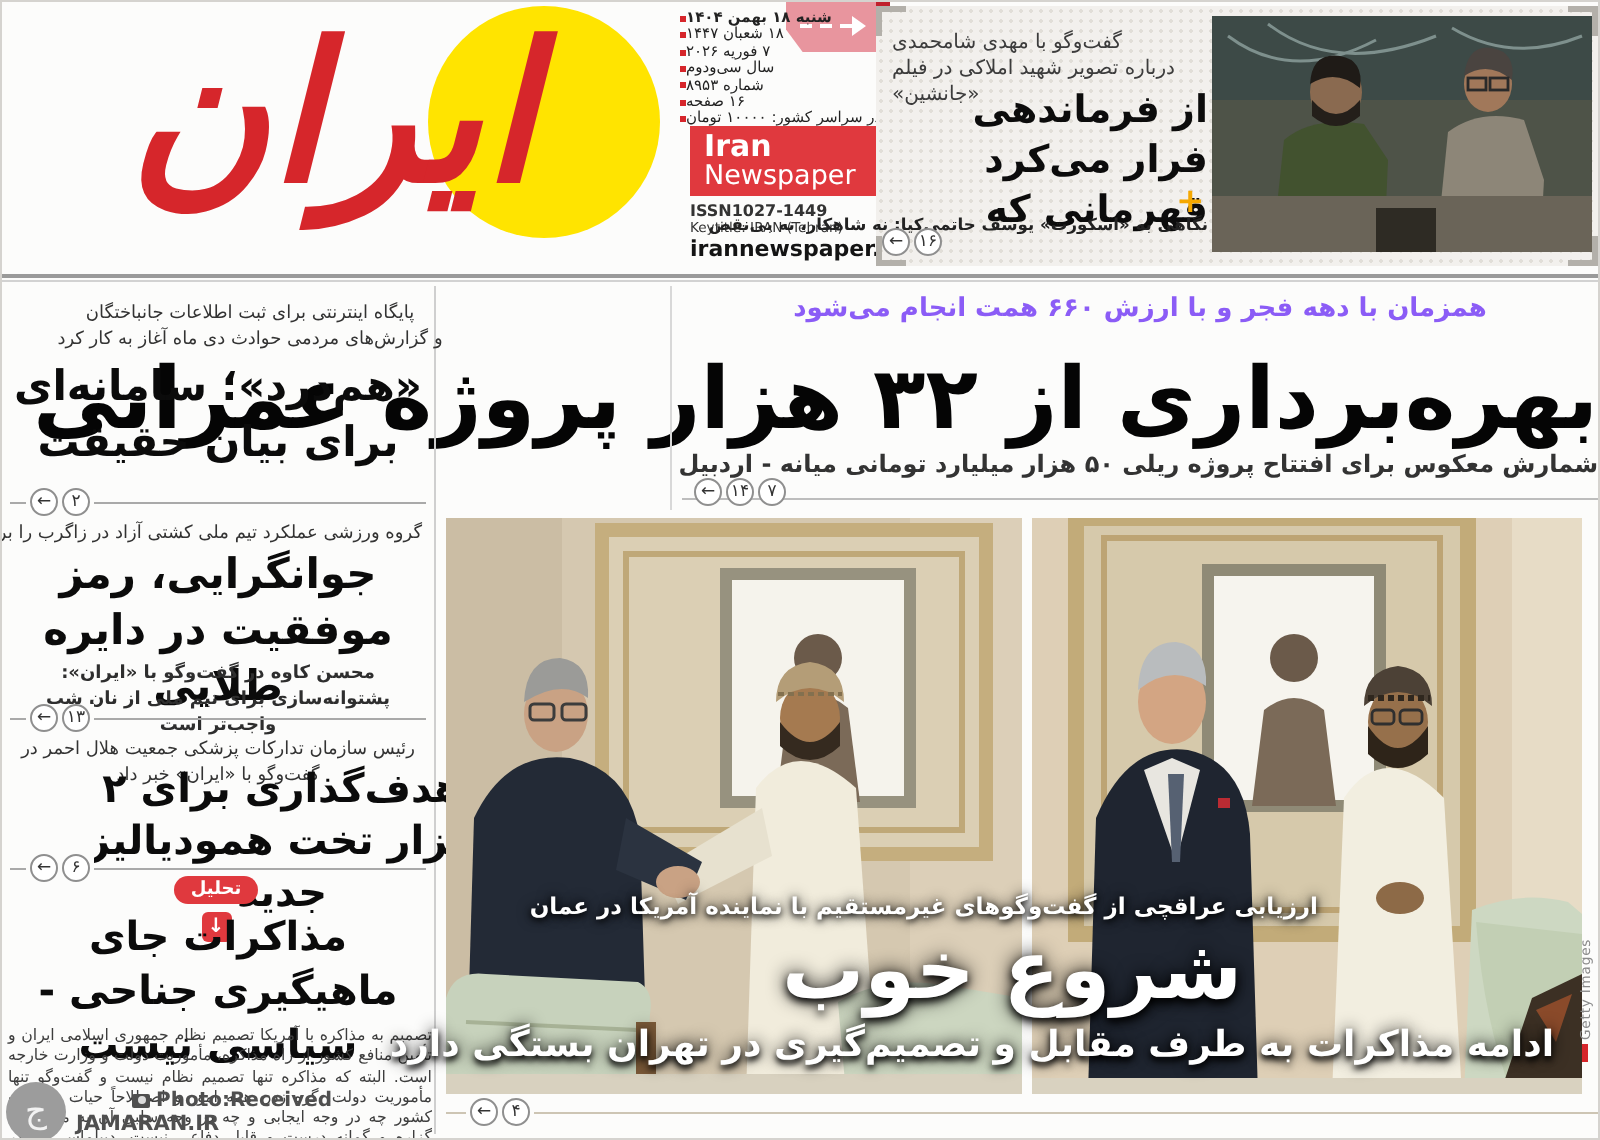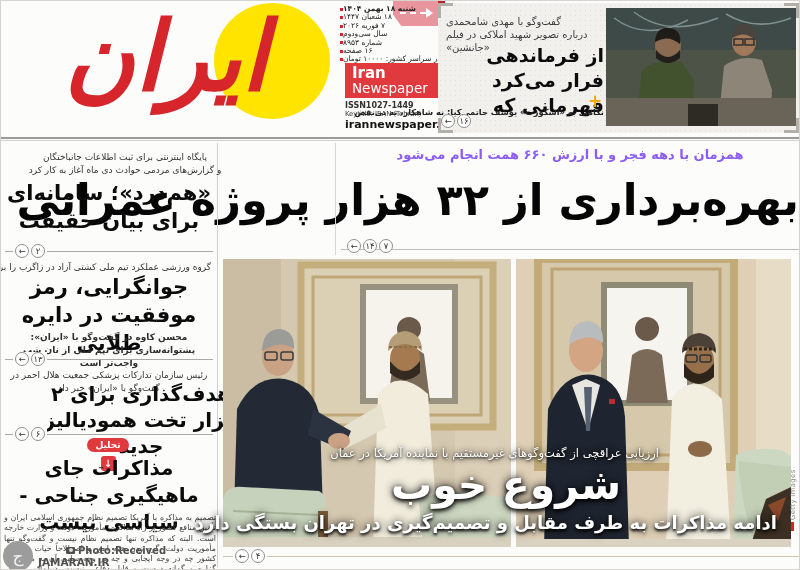--- a/index.html
+++ b/index.html
@@ -115,21 +115,21 @@
   .wm-lines { color:#4f4f4f; font-weight:bold; text-align:left; }
   .wm-lines .w1 { font-size:10px; line-height:11px; display:flex; align-items:center; gap:3px;margin-left:28px; }
   .wm-lines .w2 { font-size:10.5px; line-height:12px; }
   .camera-glyph { width:9px; height:7px; background:#4f4f4f; border-radius:1px; position:relative; display:inline-block; }
   .camera-glyph::after { content:""; position:absolute; left:3px; top:1.5px; width:4px; height:4px;
     border-radius:50%; background:#dcdcdc; }
 
   
   .photo-l { left:222px; top:258px; width:288px; height:288px; }
   .photo-r { left:515px; top:258px; width:275px; height:288px; }
-  .overlay-kicker { left:358px; top:445px; width:300px; text-align:center; font-size:11.5px; font-weight:normal;
+  .overlay-kicker { left:358px; top:445px; width:300px; text-align:center; font-size:11.5px; font-weight:bold;
     color:#fff; text-shadow:0 1px 3px #000,0 0 7px rgba(0,0,0,.9); }
   .overlay-headline { left:355px; top:456px; width:300px; text-align:center; font-size:41px; line-height:56px;
     font-weight:900; color:#fff; text-shadow:0 2px 4px #000,0 0 10px rgba(0,0,0,.95); }
   .overlay-subhead { left:228px; top:511px; width:548px; text-align:center; font-size:18px; font-weight:900;
     color:#fff; text-shadow:0 2px 3px #000,0 0 8px rgba(0,0,0,.95); }
   .photo-rule { left:222px; top:555px; width:576px; height:1px; background:#cdc5b4; }
   .photo-pagerefs { left:232px; top:548px; background:#fcfcfb; padding:0 2px; }
   .credit { right:1px; top:468px; width:10px; height:62px; writing-mode:vertical-rl;
     transform:rotate(180deg); font-size:6.8px; color:#8a8a8a; letter-spacing:.4px; display:flex; align-items:center; }
   .credit::before { content:""; width:3px; height:9px; background:#d6262b; margin-bottom:2px; }
@@ -225,20 +225,21 @@
   </div>
   <div class="abs pageref" style="left:440px; top:113px;">
     <span class="circ">←</span>
     <span class="circ">۱۶</span>
   </div>
 
   <div class="abs header-rule"></div>
 
   <div class="abs lead-kicker fa nowrap">همزمان با دهه فجر و با ارزش ۶۶۰ همت انجام می‌شود</div>
   <div class="abs lead-headline fa nowrap">بهره‌برداری از ۳۲ هزار پروژه عمرانی</div>
+  <div class="abs lead-subhead fa nowrap">شمارش معکوس برای افتتاح پروژه ریلی ۵۰ هزار میلیارد تومانی میانه - اردبیل</div>
   <div class="abs lead-rule"></div>
   <div class="abs pageref lead-pagerefs">
     <span class="circ">←</span>
     <span class="circ">۱۴</span>
     <span class="circ">۷</span>
   </div>
 
   <div class="abs vdiv1"></div>
   <div class="abs vdiv2"></div>
 

